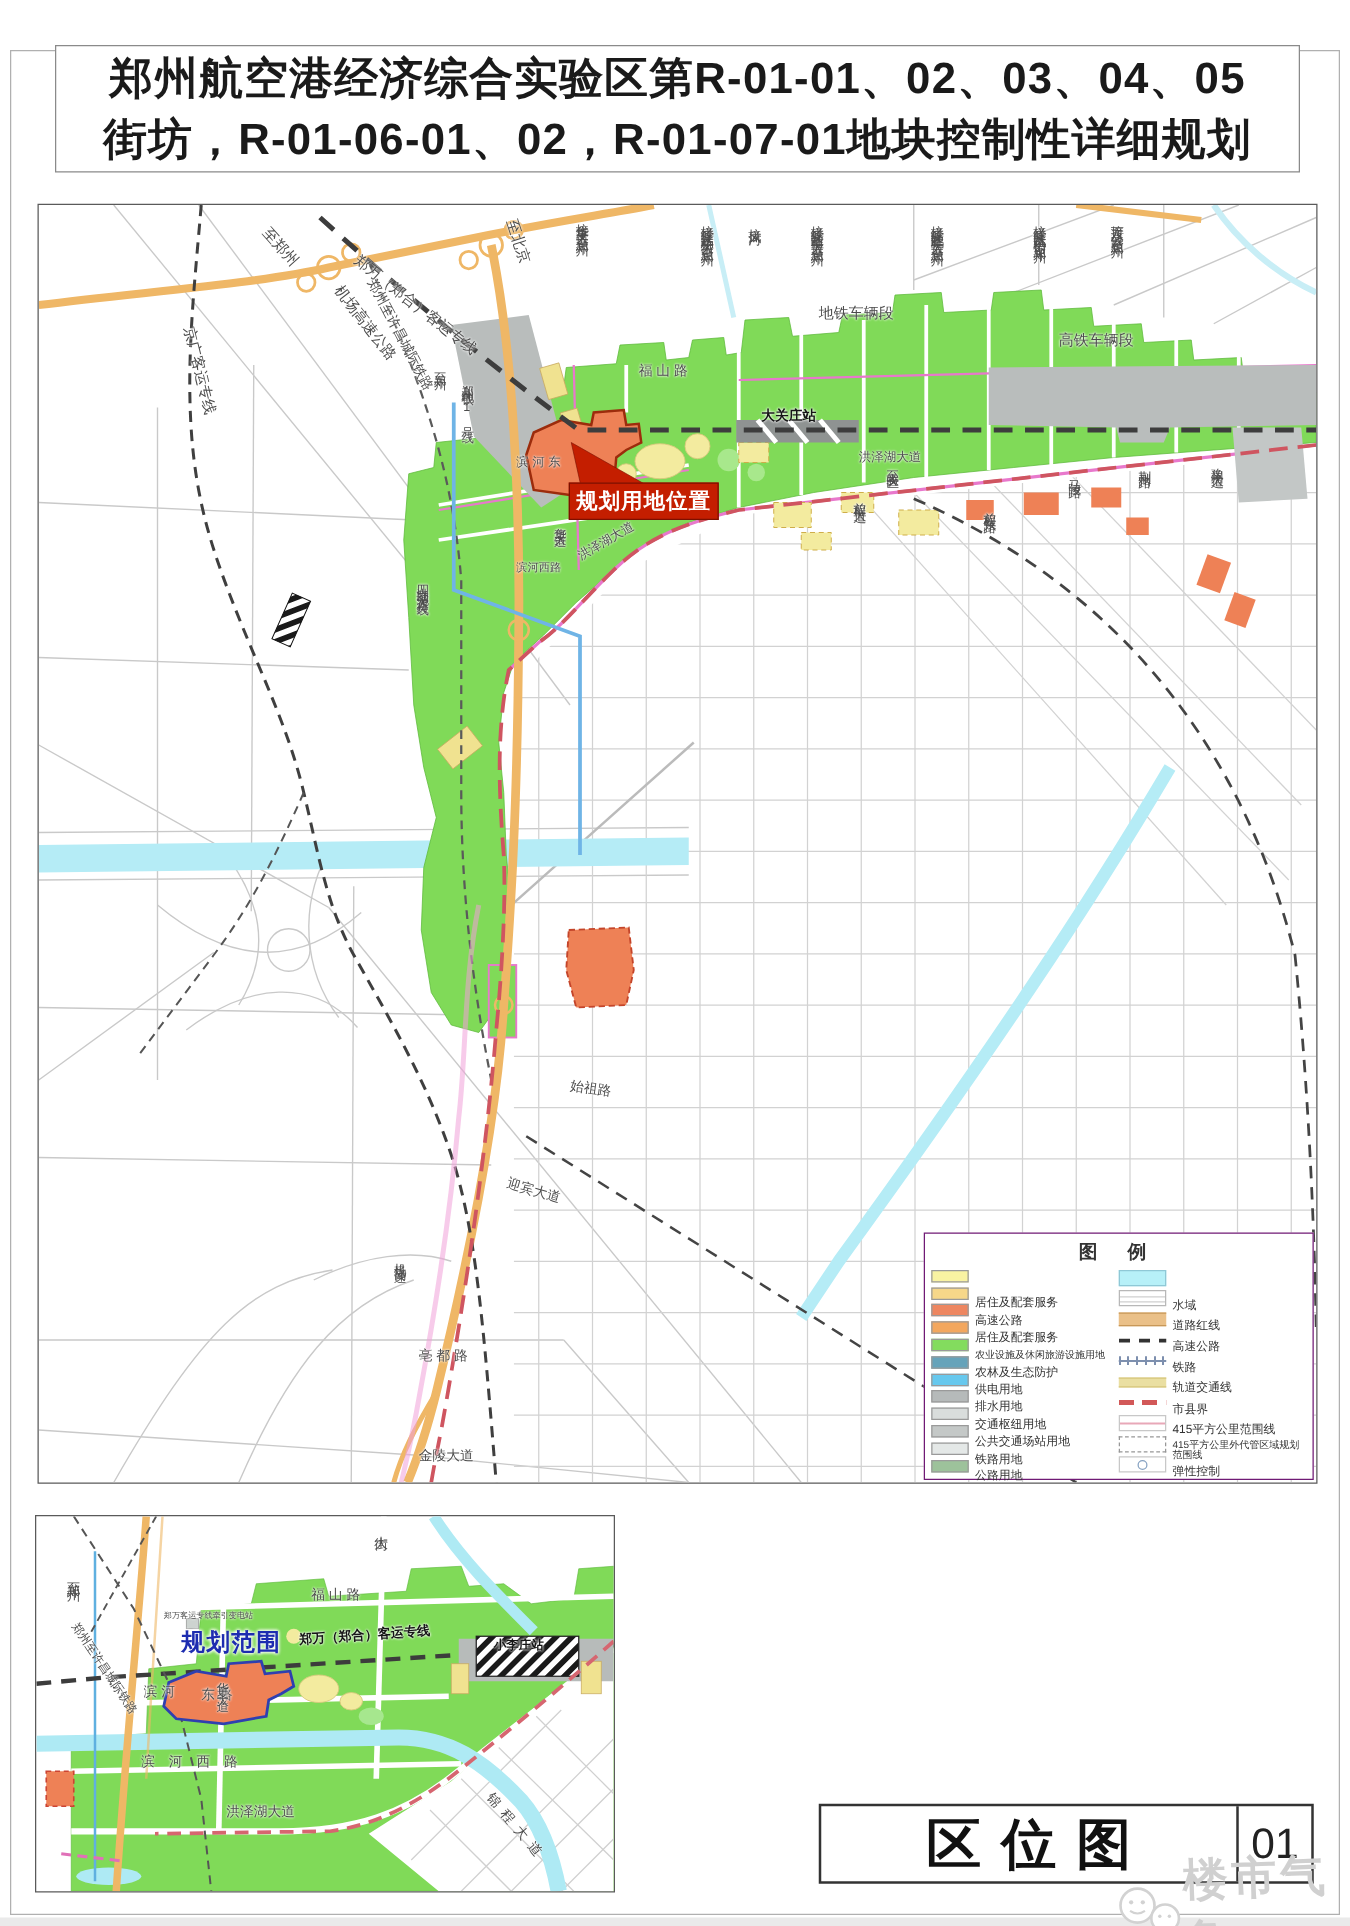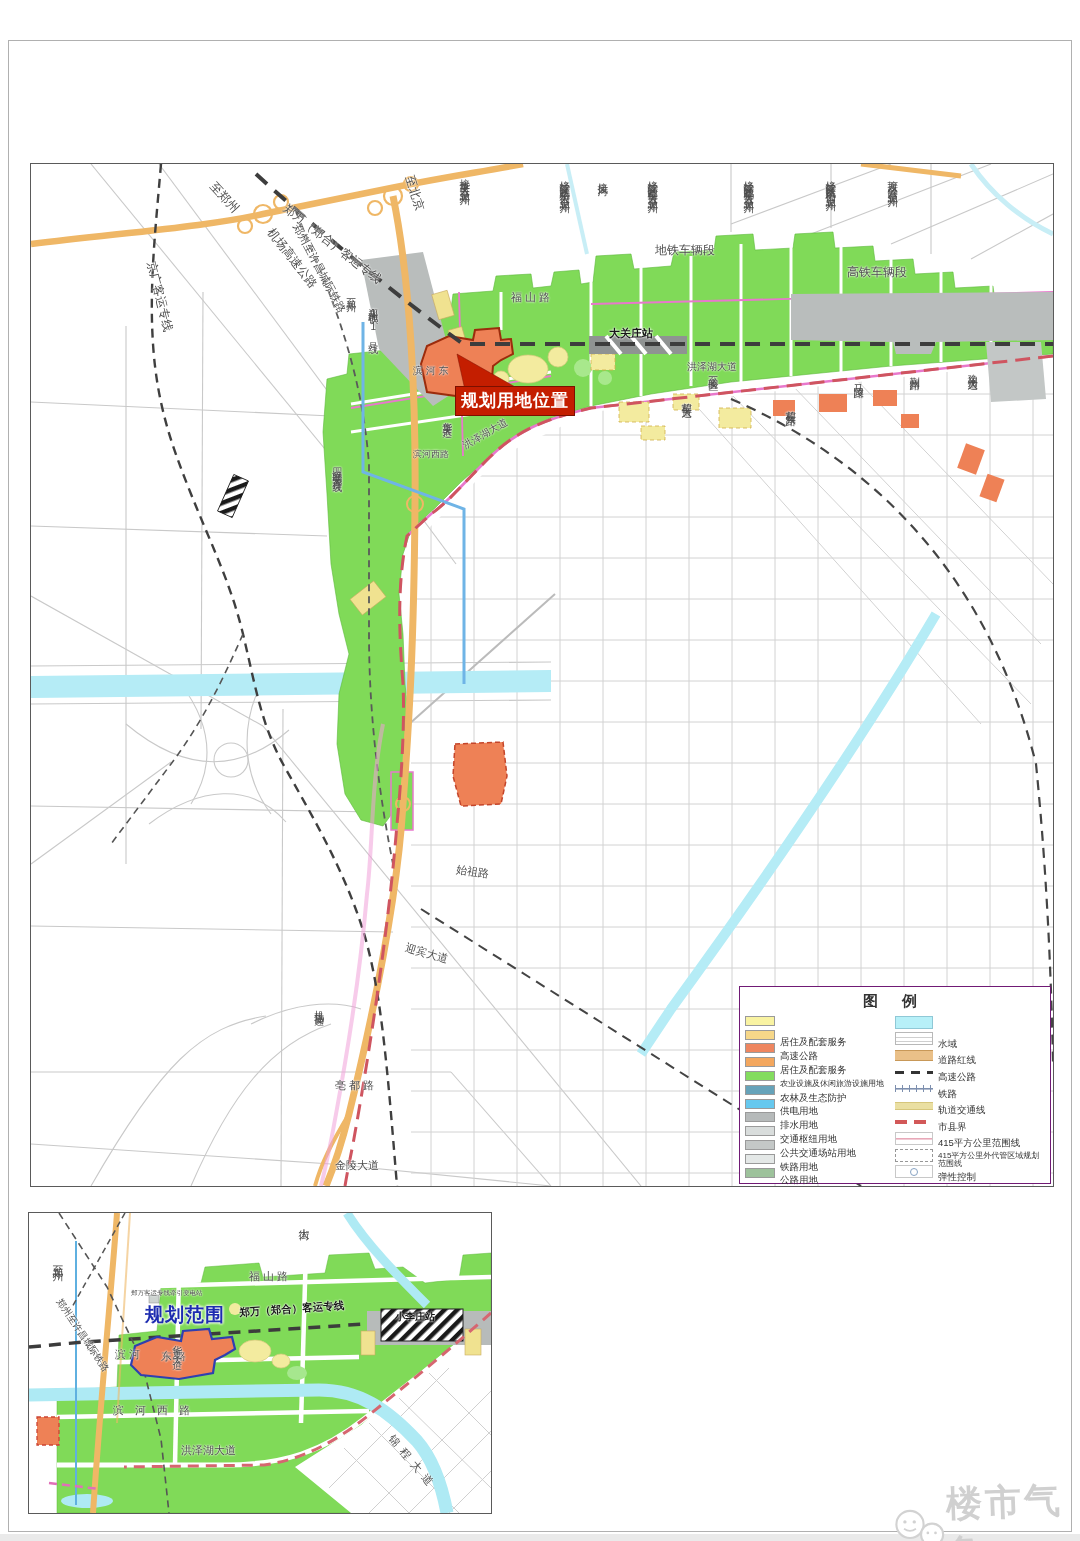--- a/index.html
+++ b/index.html
@@ -68,20 +68,24 @@
   #watermark{position:absolute;left:893px;top:1478px;display:flex;align-items:center;z-index:20;}
   #watermark .wm-text{font-size:36px;font-weight:700;color:#d0d0d0;letter-spacing:3px;transform:rotate(-2deg);}
   #bottom-strip{position:absolute;left:0;top:1534px;width:1080px;height:7px;background:#eaeaea;}
 </style>
 </head>
 <body>
 
 <div id="sheet">
   <div id="frame"></div>
 
+  <div id="title-box">
+    <div class="tl">郑州航空港经济综合实验区第R-01-01、02、03、04、05</div>
+    <div class="tl">街坊，R-01-06-01、02，R-01-07-01地块控制性详细规划</div>
+  </div>
 
   <div id="main-map" class="mapbox">
     <svg width="1022" height="1022" viewBox="0 0 1022 1022">
       <defs>
         <pattern id="hatchD" width="9" height="9" patternUnits="userSpaceOnUse" patternTransform="rotate(45)">
           <rect width="9" height="9" fill="#fff"></rect>
             <rect width="4.5" height="9" fill="#1a1a1a"></rect>
         </pattern>
         <clipPath id="gridclip">
           <polygon points="380,382 470,292 560,248 1022,196 1022,1022 380,1022"></polygon>
@@ -499,20 +503,24 @@
         <span class="mlab" style="left: 86px; top: 136px; font-size: 11px;">滨 河</span>
         <span class="mlab" style="left: 132px; top: 138px; font-size: 11px;">东 路</span>
         <span class="mlab vert" style="left: 142px; top: 124px; font-size: 10px; letter-spacing: 5px;">华夏大道</span>
         <span class="mlab" style="left: 84px; top: 192px; font-size: 11px; letter-spacing: 4px;">滨 河 西 路</span>
         <span class="mlab" style="left: 152px; top: 232px; font-size: 11px;">洪泽湖大道</span>
         <span class="mlab" style="left: 366px; top: 220px; font-size: 11px; transform: rotate(50deg); letter-spacing: 6px;">锦程大道</span>
       </div>
   </div>
 
 
+  <div id="tblock">
+    <div class="cell-name">区位图</div>
+    <div class="cell-num">01</div>
+  </div>
 
   <div id="watermark">
     <svg width="64" height="58" viewBox="0 0 64 58">
       <circle cx="20" cy="26" r="16" fill="#ffffff" stroke="#d2d2d2" stroke-width="2.5"></circle>
       <circle cx="46" cy="38" r="13" fill="#ffffff" stroke="#d2d2d2" stroke-width="2.5"></circle>
       <circle cx="14" cy="23" r="2" fill="#d2d2d2"></circle>
         <circle cx="25" cy="23" r="2" fill="#d2d2d2"></circle>
       <path d="M13,31 Q20,36 27,31" stroke="#d2d2d2" stroke-width="2" fill="none"></path>
       <circle cx="41" cy="36" r="1.6" fill="#d2d2d2"></circle>
         <circle cx="50" cy="36" r="1.6" fill="#d2d2d2"></circle>

